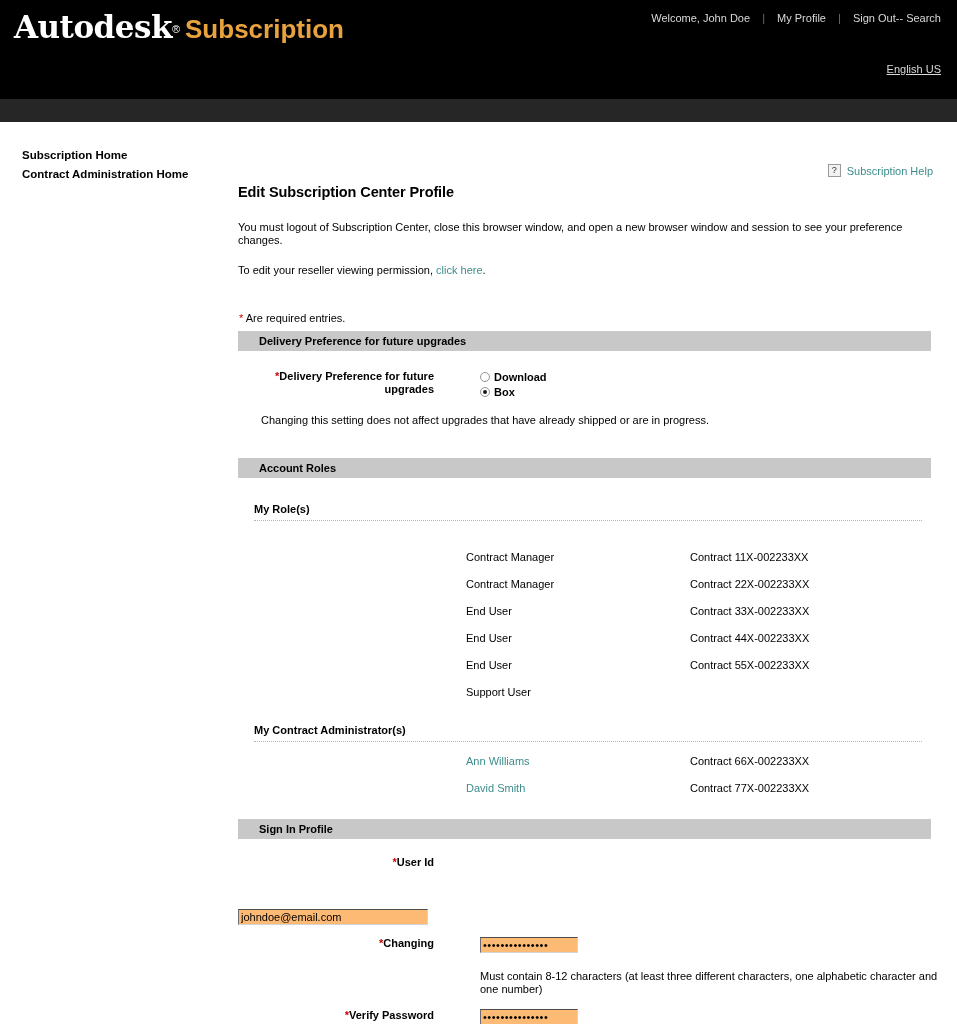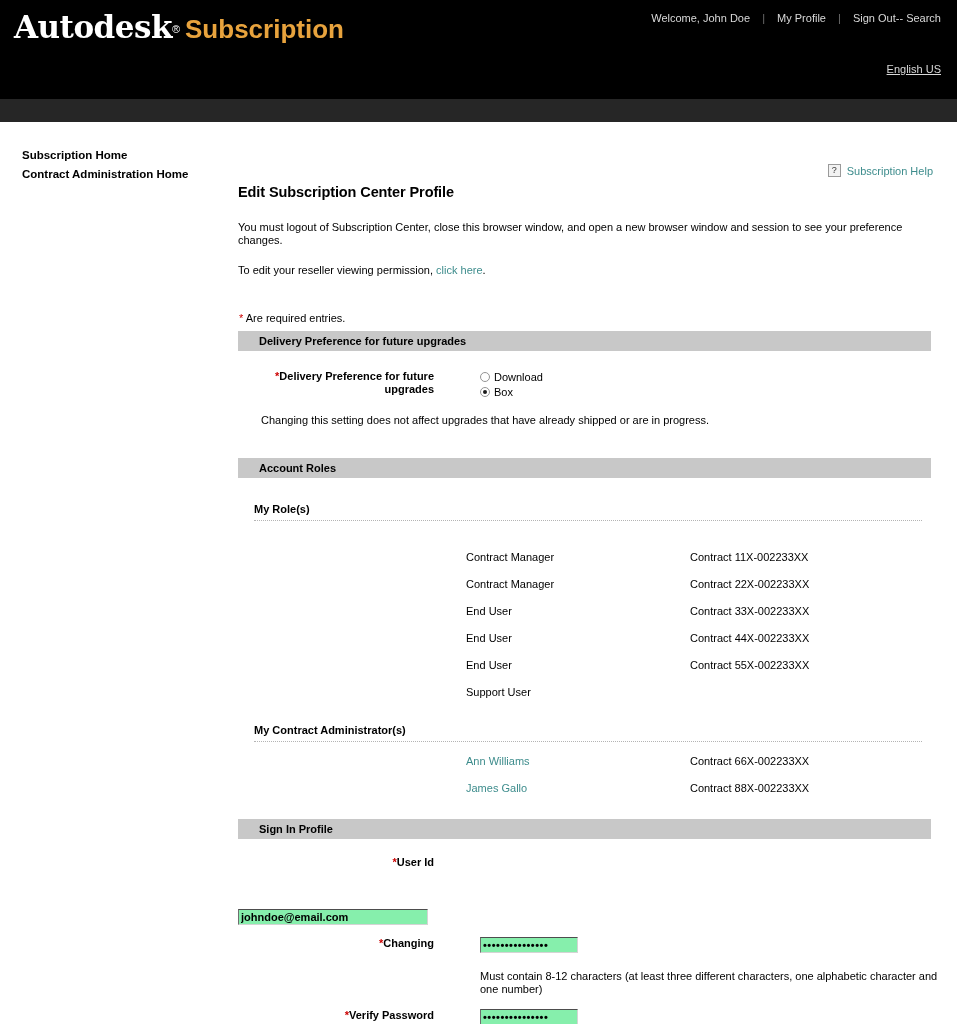--- a/index.html
+++ b/index.html
@@ -198,21 +198,21 @@
     font-weight: bold;
     line-height: 13px;
     padding-right: 6px;
     flex: none;
   }
   .form-value {
     font-size: 11px;
     line-height: 13px;
   }
 
-  .radio-group { margin-top: 1px; }
+  .radio-group { margin-top: 1px; font-weight: bold; }
   .radio-line {
     display: flex;
     align-items: center;
     gap: 4px;
     margin-bottom: 3px;
     font-size: 11px;
   }
   .radio {
     width: 10px;
     height: 10px;
@@ -257,28 +257,27 @@
     text-decoration: none;
   }
 
   
   .tx {
     font-family: "Liberation Sans", sans-serif;
     font-size: 11px;
     height: 16px;
     line-height: 16px;
     padding: 1px 2px;
-    background: #86efac;
+    background: #fdba74;
     border-top: 1px solid #4d4d4d;
     border-left: 1px solid #6e6e6e;
     border-right: 1px solid #d4d4d4;
     border-bottom: 1px solid #d4d4d4;
     box-sizing: border-box;
     color: #000000;
-    font-weight: bold;
   }
   .tx-user { width: 190px; }
   .tx-pass { width: 98px; letter-spacing: 0.5px; }
 
   .hint {
     font-size: 11px;
     line-height: 12.5px;
     max-width: 462px;
   }
 </style>
@@ -383,22 +382,22 @@
 
     <div class="subsection" style="margin-top:11px;">
       <div class="subsection-title">My Contract Administrator(s)</div>
       <table class="role-table" style="margin-top:13px;">
         <tbody>
           <tr>
             <td class="col-role"><a class="admin-link" href="#">Ann Williams</a></td>
             <td class="col-contract">Contract 66X-002233XX</td>
           </tr>
           <tr>
-            <td class="col-role"><a class="admin-link" href="#">James Gallo</a></td>
-            <td class="col-contract">Contract 88X-002233XX</td>
+            <td class="col-role"><a class="admin-link" href="#">David Smith</a></td>
+            <td class="col-contract">Contract 77X-002233XX</td>
           </tr>
         </tbody>
       </table>
     </div>
 
     <div class="section-bar" style="margin-top:10px;">Sign In Profile</div>
 
 
     <div class="form-row" style="margin-top:17px;flex-direction:column;">
       <div class="form-label"><span class="star">*</span><span>User Id</span></div>

